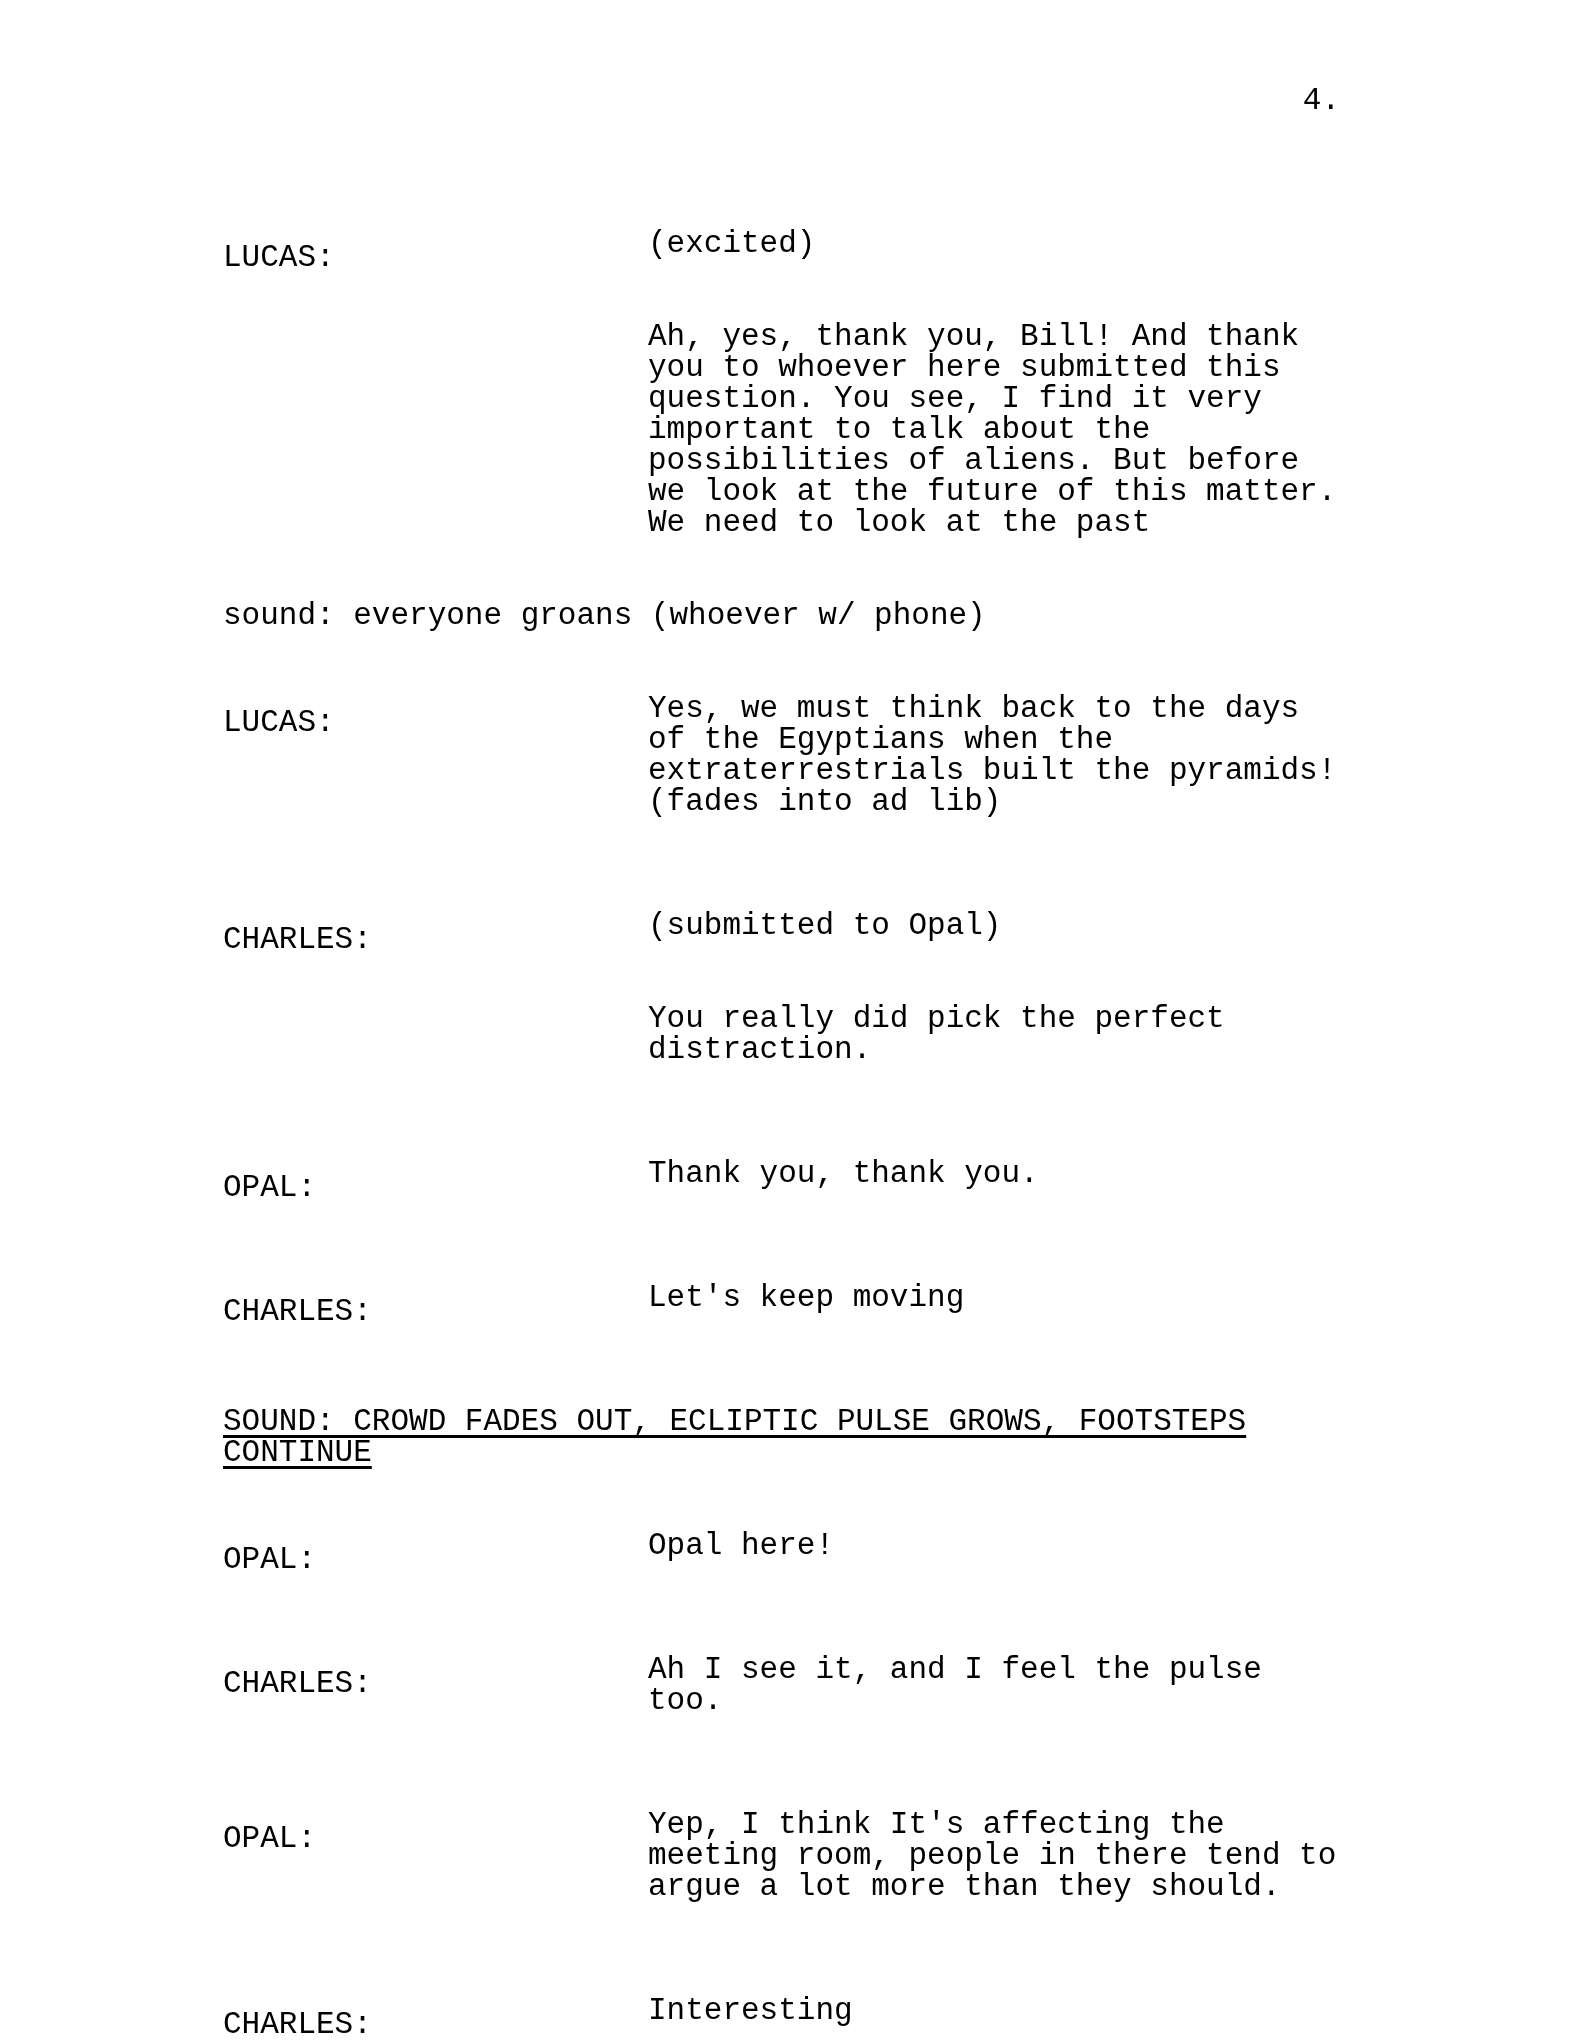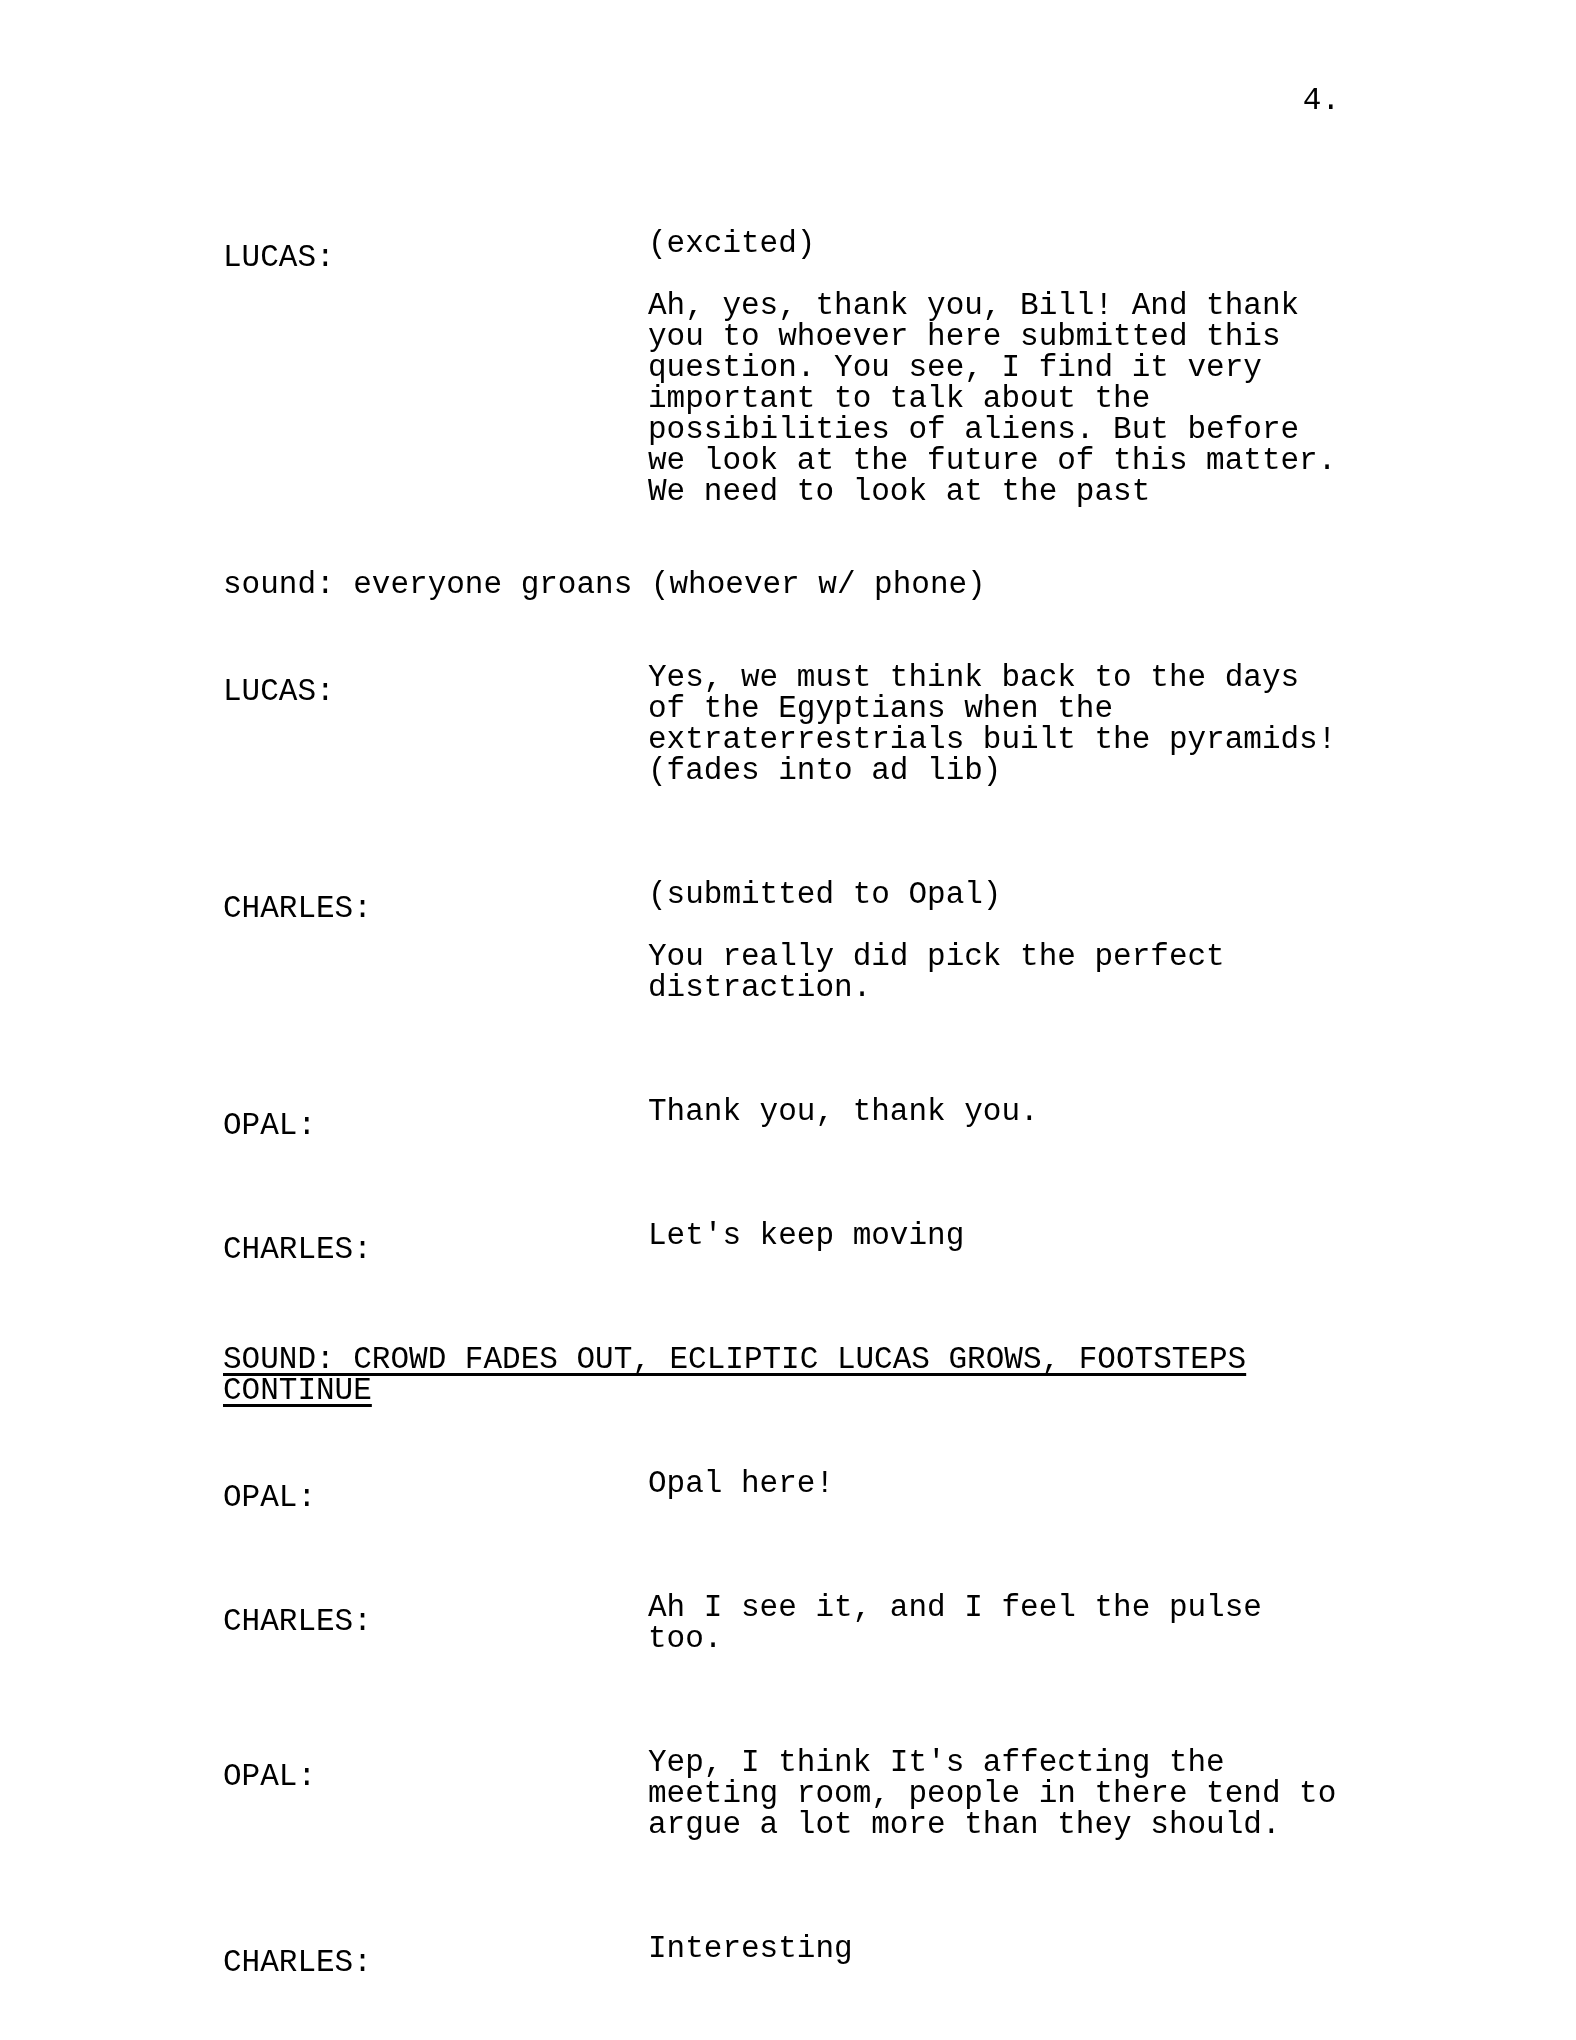--- a/index.html
+++ b/index.html
@@ -41,21 +41,21 @@
   .name-col {
     flex: 0 0 425px;
     width: 425px;
     white-space: pre-line;
     margin-top: 45px;
   }
   .text-col {
     width: 755px;
     white-space: pre-line;
   }
-  .paren + .dialogue { }
+  .paren + .dialogue { margin-top: 31px; }
   .fullwidth {
     display: block;
     white-space: pre-line;
   }
   .sound-caps {
     text-decoration: underline;
     text-decoration-thickness: 3px;
     text-underline-offset: 5px;
   }
 </style>
@@ -115,21 +115,21 @@
     </div>
 
     <div class="row">
       <div class="name-col">CHARLES:</div>
       <div class="text-col">
         <div class="dialogue">Let's keep moving</div>
       </div>
     </div>
 
     <div class="row gap-2">
-      <span class="fullwidth sound-caps">SOUND: CROWD FADES OUT, ECLIPTIC LUCAS GROWS, FOOTSTEPS
+      <span class="fullwidth sound-caps">SOUND: CROWD FADES OUT, ECLIPTIC PULSE GROWS, FOOTSTEPS
 CONTINUE</span>
     </div>
 
     <div class="row">
       <div class="name-col">OPAL:</div>
       <div class="text-col">
         <div class="dialogue">Opal here!</div>
       </div>
     </div>
 

